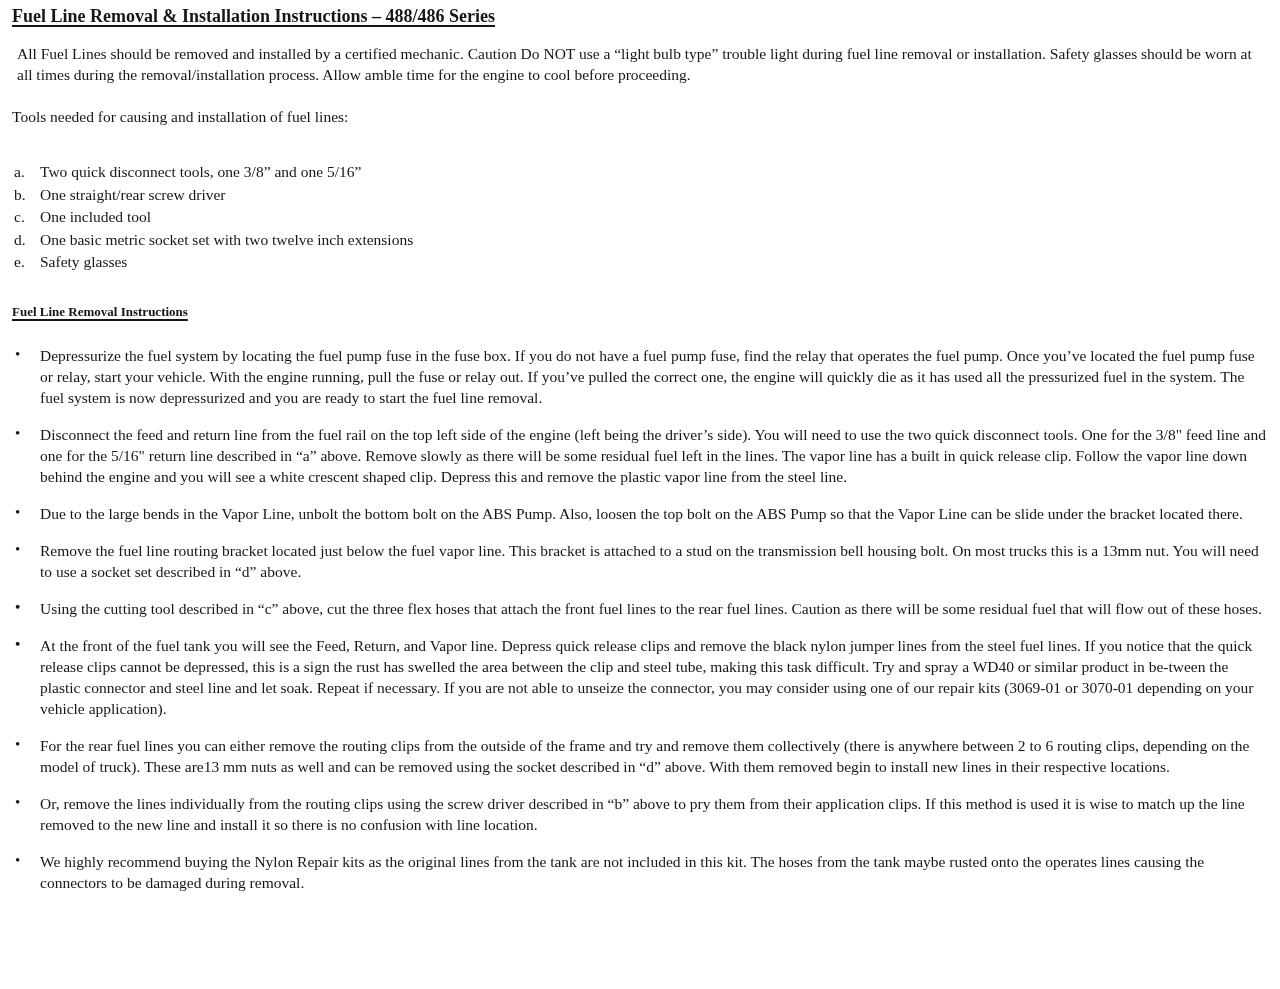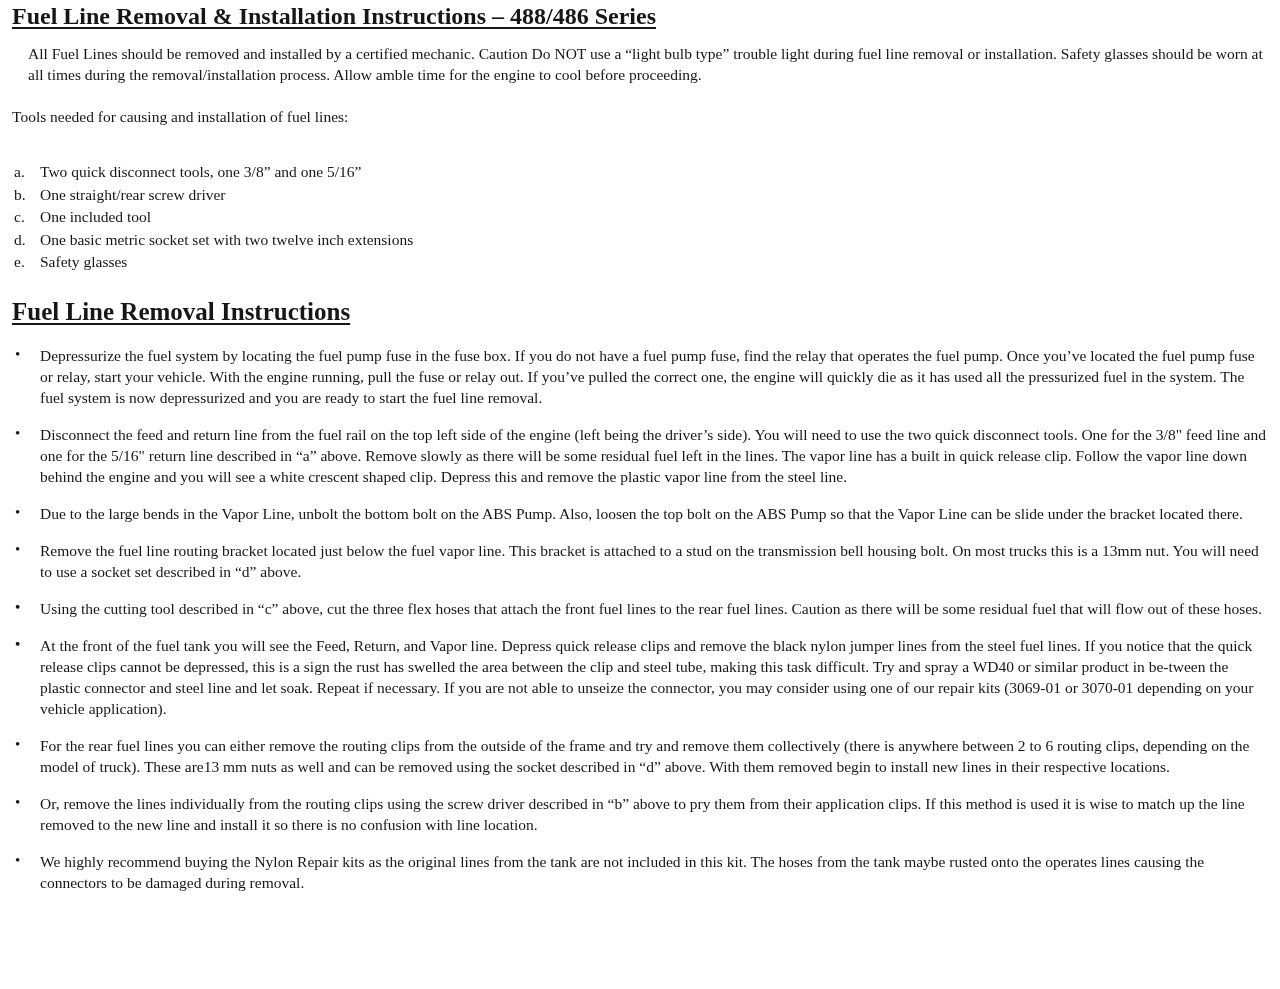--- a/index.html
+++ b/index.html
@@ -12,52 +12,52 @@
     min-height: 989px;
     box-sizing: border-box;
     font-family: "Liberation Serif", "DejaVu Serif", serif;
     font-size: 15.5px;
     line-height: 21px;
     color: #161616;
     padding: 3px 13px 10px 12px;
     -webkit-font-smoothing: antialiased;
   }
   .doc-title {
-    font-size: 24px;
+    font-size: 18px;
     line-height: 26px;
     font-weight: bold;
     margin: 0 0 14px 0;
   }
   .doc-title .u, .section-title .u {
     text-decoration: underline;
     text-decoration-thickness: 2px;
     text-underline-offset: 3px;
   }
   .intro {
-    margin: 0 0 21px 16px;
+    margin: 0 0 21px 5px;
   }
   .tools-intro {
     margin: 0 0 34px 0;
   }
   .tool-list {
     margin: 0 0 28px 0;
   }
   .tool-item {
     position: relative;
     padding-left: 28px;
     margin-bottom: 1.5px;
   }
   .tool-marker {
     position: absolute;
     left: 2px;
     top: 0;
     width: 24px;
   }
   .section-title {
-    font-size: 25px;
+    font-size: 13px;
     line-height: 24px;
     font-weight: bold;
     margin: 8px 0 21px 0;
   }
   .step-list {
     margin: 0;
   }
   .step-item {
     position: relative;
     padding-left: 28px;

